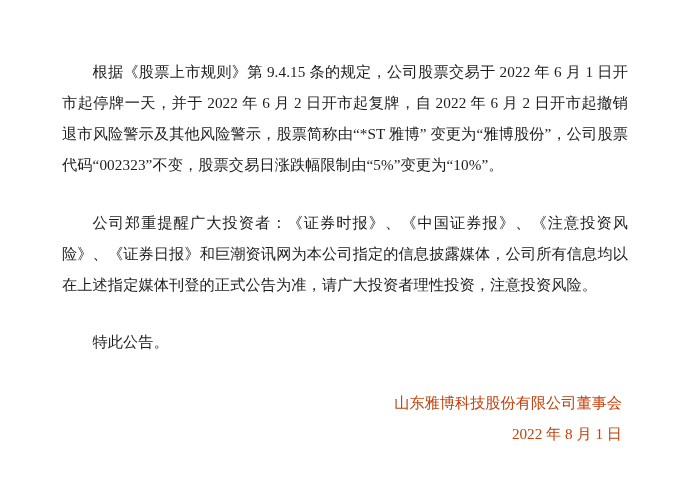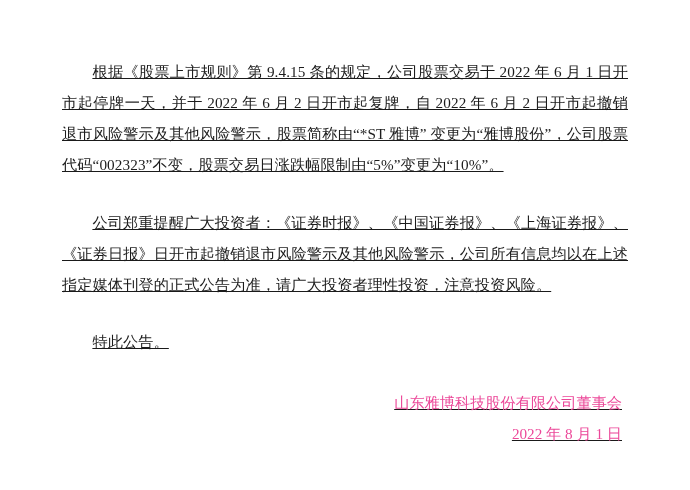--- a/index.html
+++ b/index.html
@@ -13,21 +13,20 @@
     font-family: "Liberation Serif", "DejaVu Serif", serif;
     color: #1a1a1a;
     overflow: hidden;
   }
   .page {
     width: 690px;
     height: 409px;
     box-sizing: border-box;
     padding: 56px 62px 30px 62px;
     position: relative;
-    text-decoration: underline;
   }
   .para {
     font-size: 15.2px;
     line-height: 2.05;
     text-align: justify;
     text-justify: inter-ideograph;
     text-indent: 2em;
     margin: 0 0 26px 0;
     letter-spacing: 0.1px;
     color: #1c1c1c;
@@ -36,31 +35,31 @@
     margin-bottom: 0;
   }
   .sign-block {
     margin-top: 30px;
     text-align: right;
     padding-right: 6px;
   }
   .sign-line {
     font-size: 15.2px;
     line-height: 2.05;
-    color: #ec4899;
+    color: #c2410c;
   }
 </style>
 </head>
 <body>
 
 <div class="page">
 
   <p class="para">根据《股票上市规则》第 9.4.15 条的规定，公司股票交易于 2022 年 6 月 1 日开市起停牌一天，并于 2022 年 6 月 2 日开市起复牌，自 2022 年 6 月 2 日开市起撤销退市风险警示及其他风险警示，股票简称由“*ST 雅博” 变更为“雅博股份”，公司股票代码“002323”不变，股票交易日涨跌幅限制由“5%”变更为“10%”。</p>
 
-  <p class="para">公司郑重提醒广大投资者：《证券时报》、《中国证券报》、《上海证券报》、《证券日报》日开市起撤销退市风险警示及其他风险警示，公司所有信息均以在上述指定媒体刊登的正式公告为准，请广大投资者理性投资，注意投资风险。</p>
+  <p class="para">公司郑重提醒广大投资者：《证券时报》、《中国证券报》、《注意投资风险》、《证券日报》和巨潮资讯网为本公司指定的信息披露媒体，公司所有信息均以在上述指定媒体刊登的正式公告为准，请广大投资者理性投资，注意投资风险。</p>
 
   <p class="para">特此公告。</p>
 
   <div class="sign-block">
     <div class="sign-line">山东雅博科技股份有限公司董事会</div>
     <div class="sign-line">2022 年 8 月 1 日</div>
   </div>
 
 </div>
 

